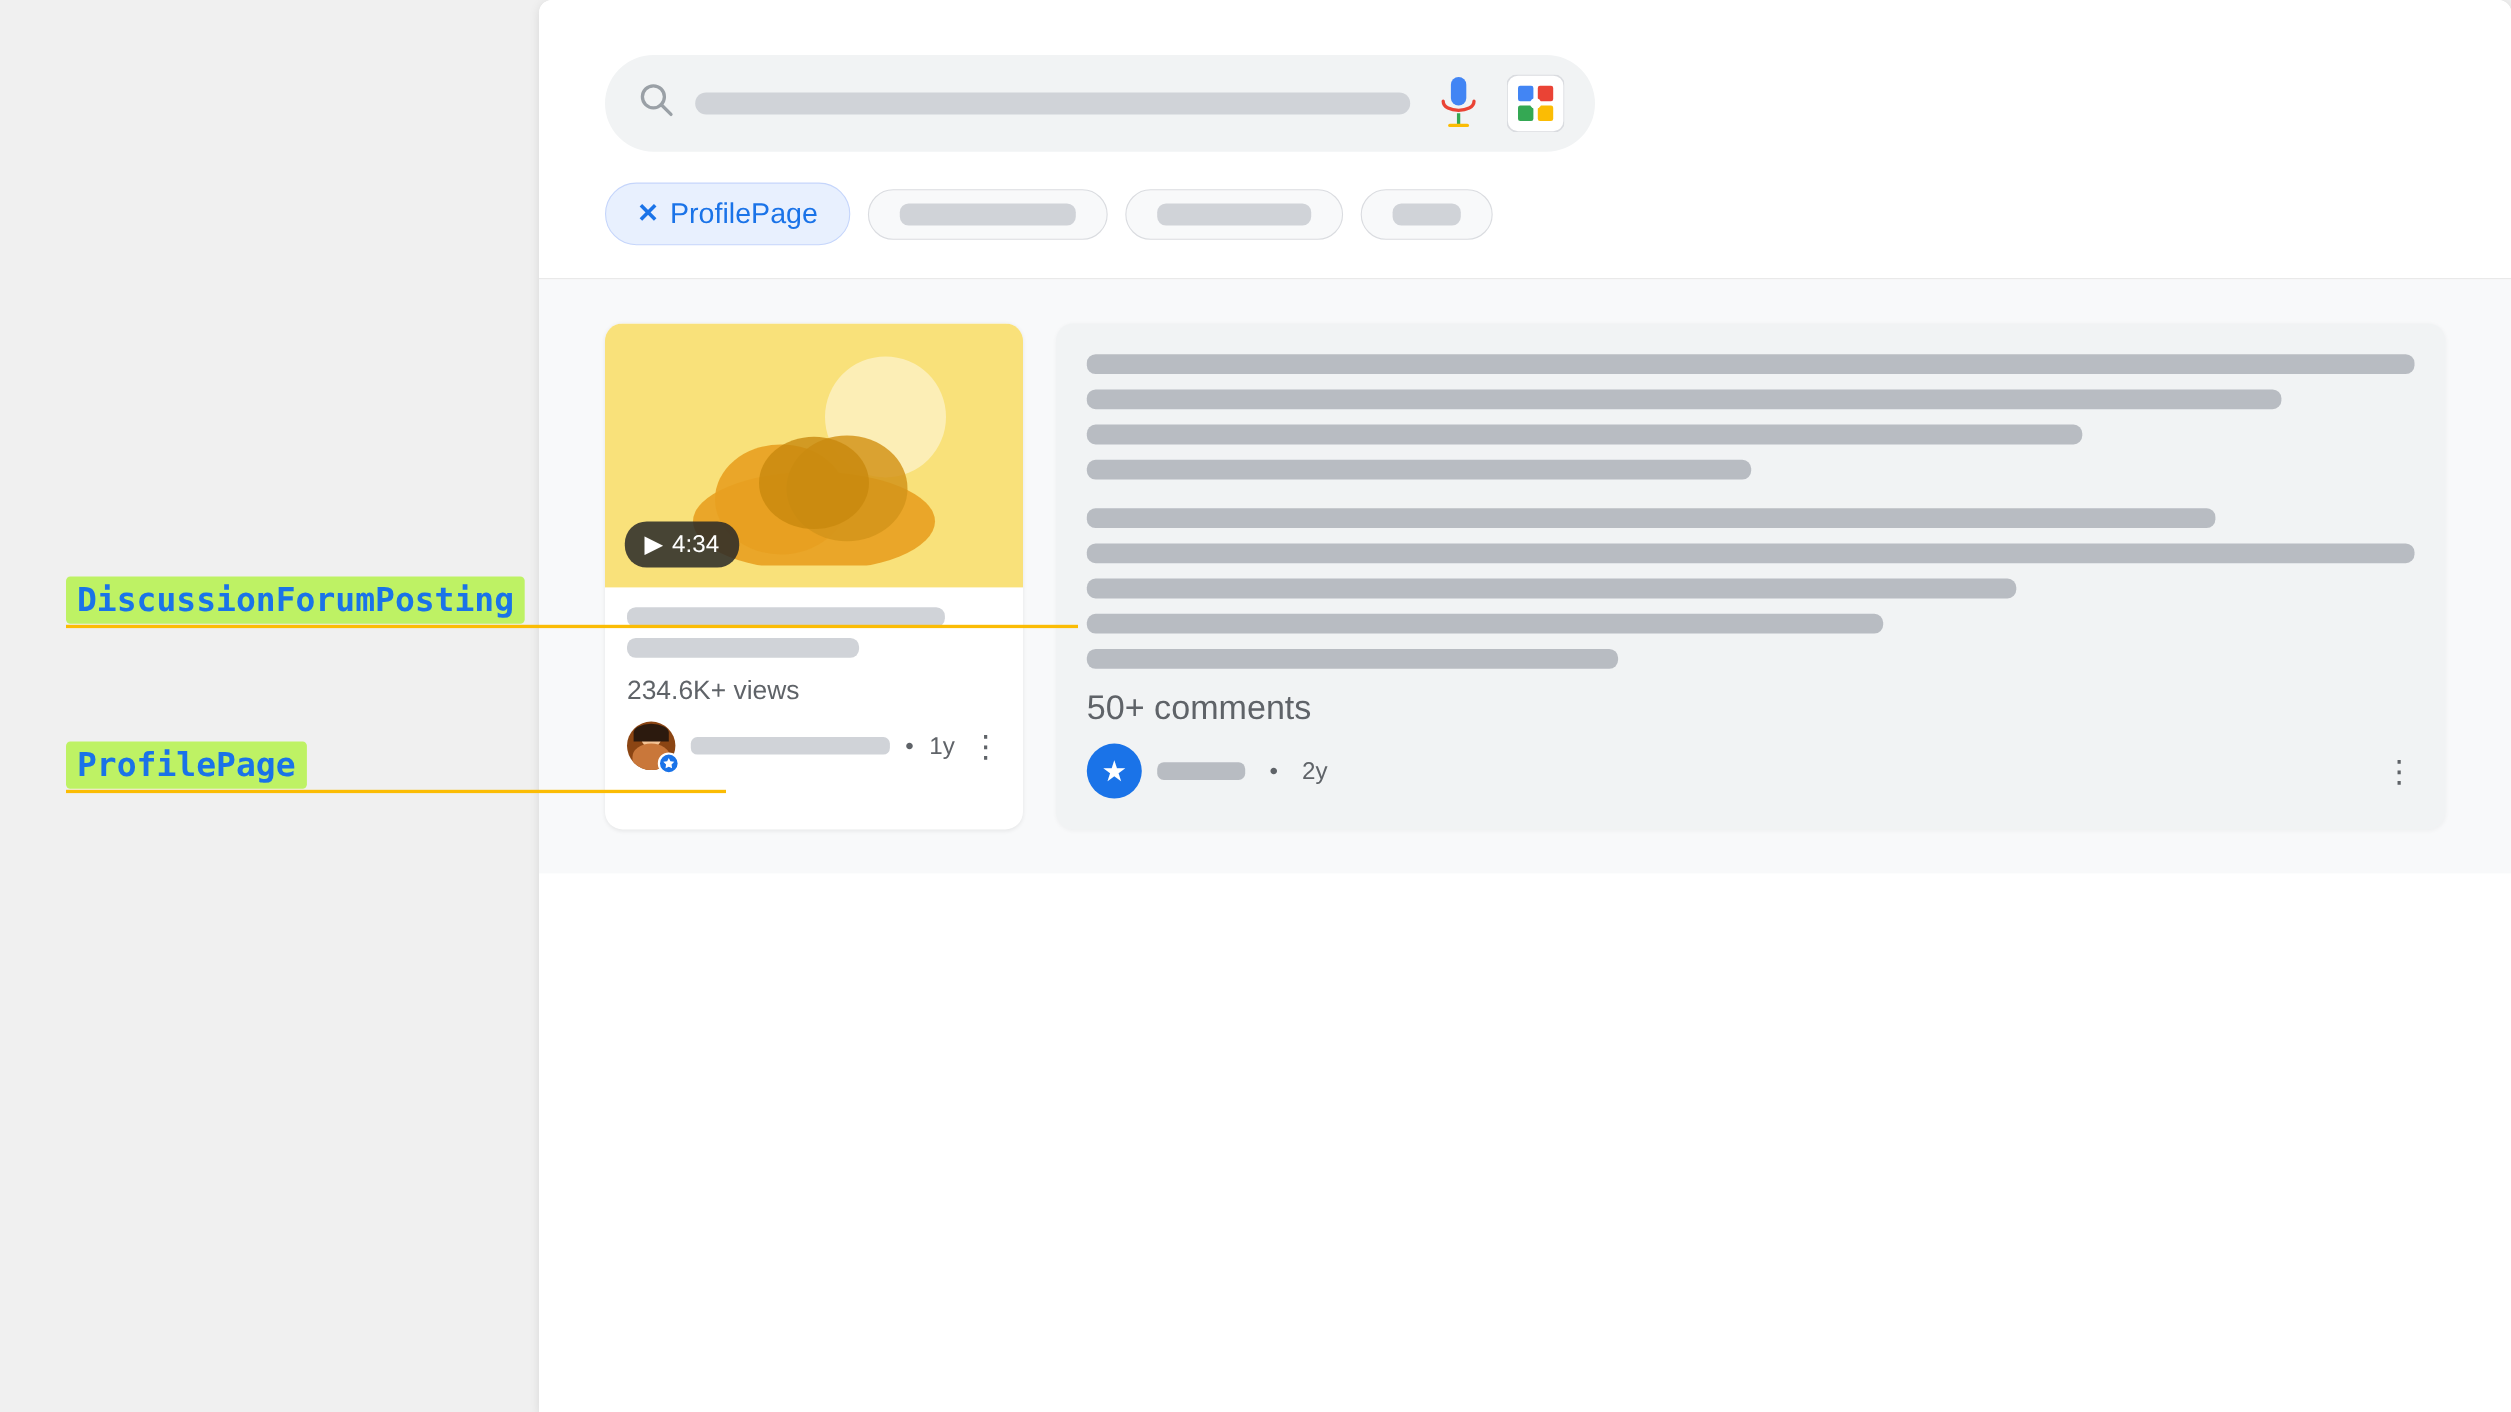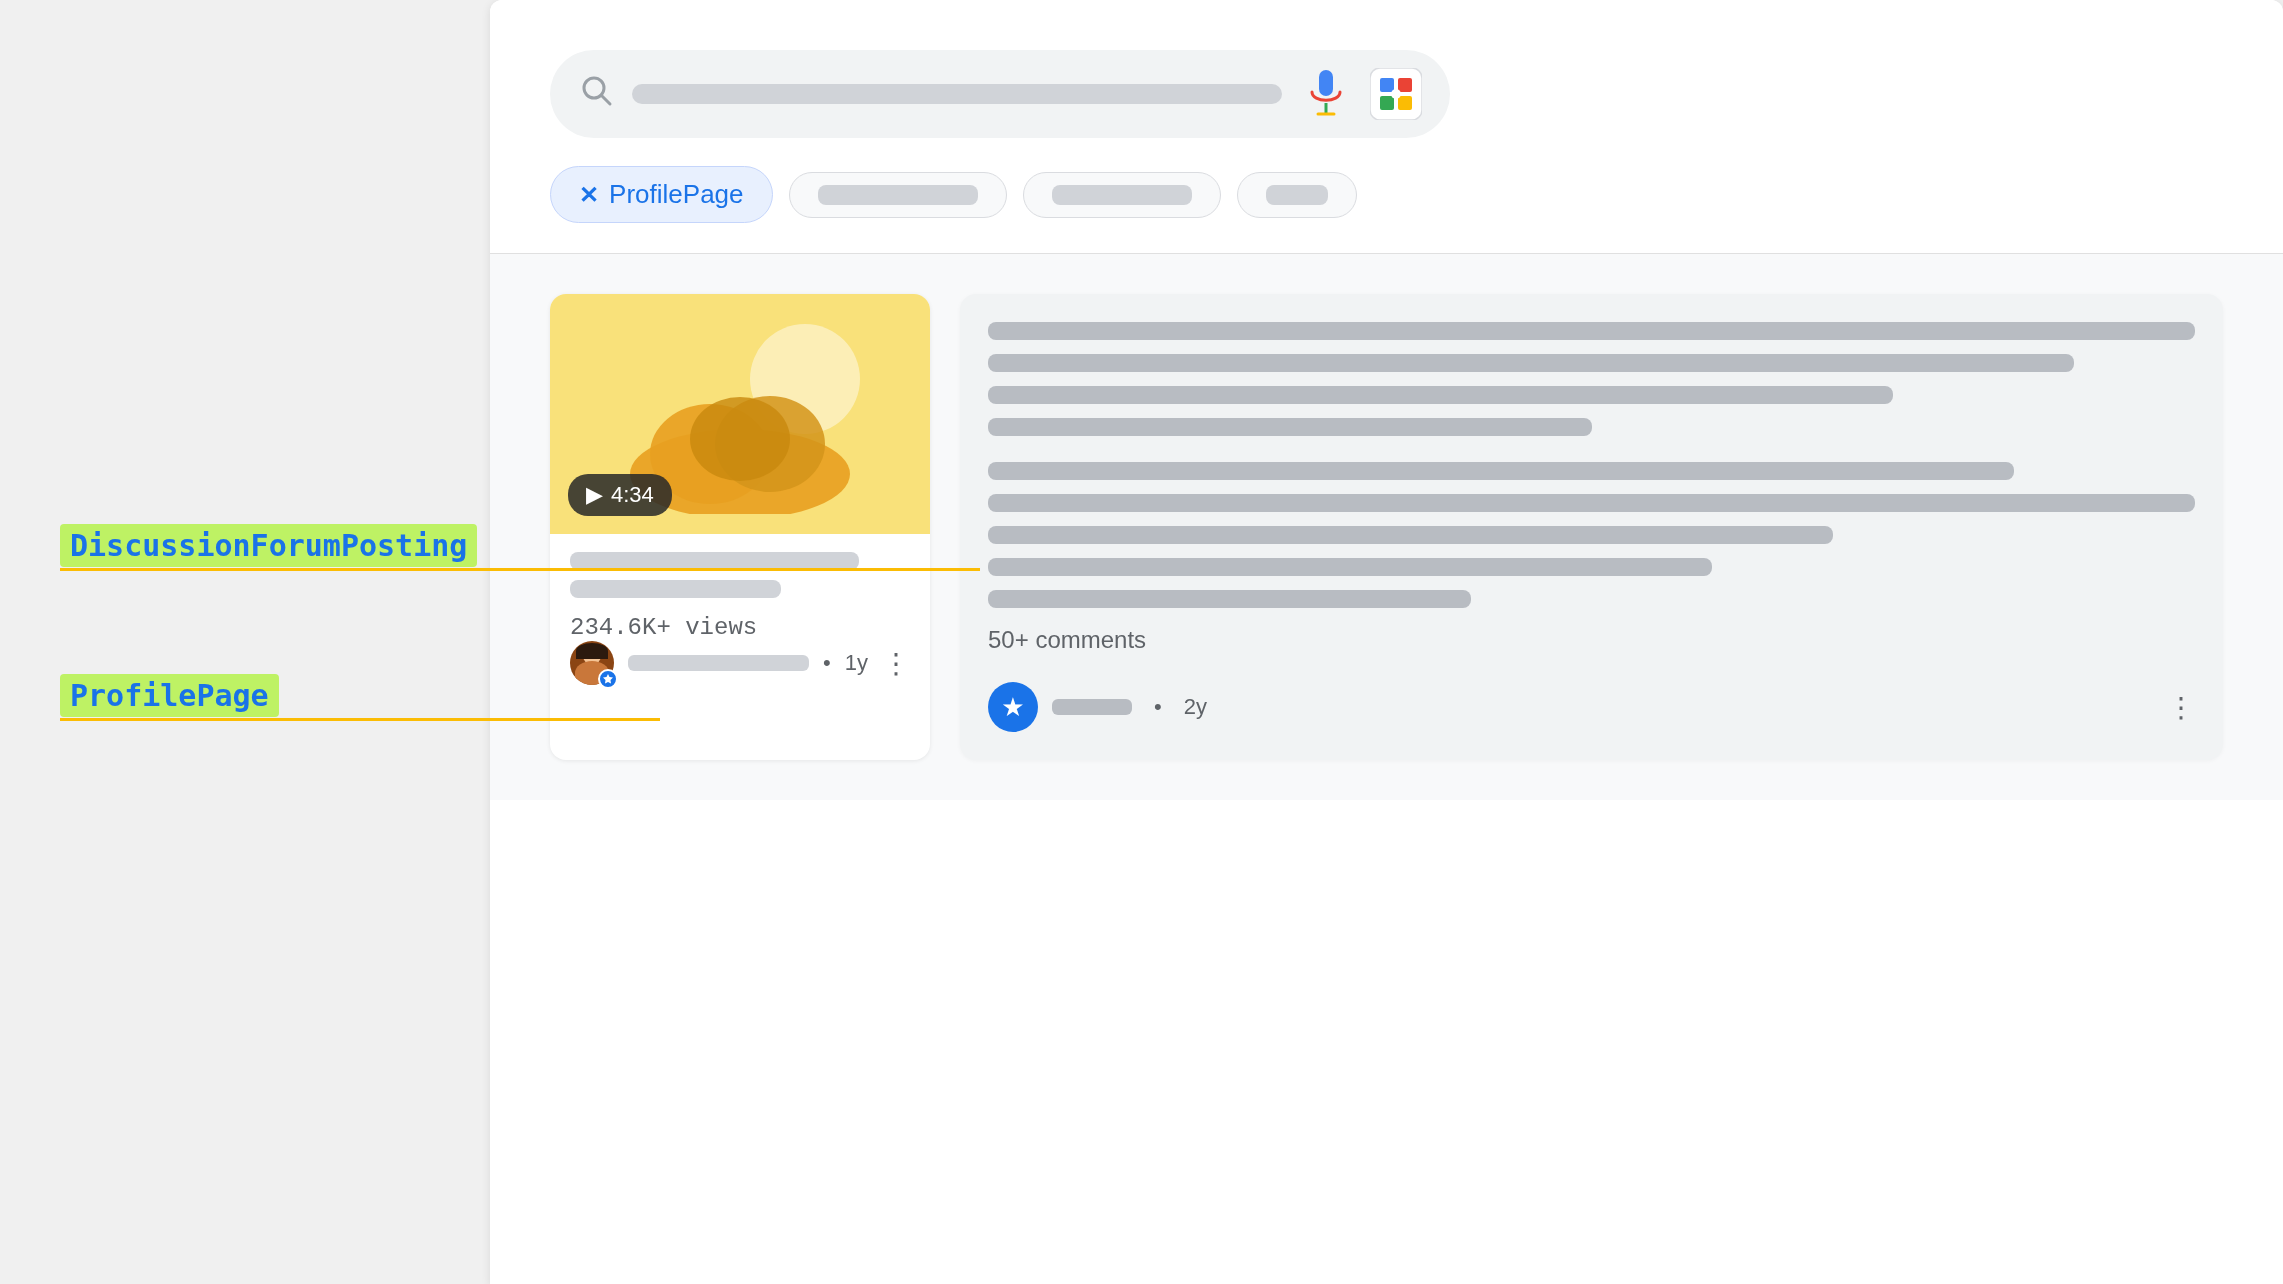--- a/index.html
+++ b/index.html
@@ -213,22 +213,22 @@
       height: 18px;
       background: #d0d3d8;
       border-radius: 8px;
       margin-bottom: 16px;
       width: 62%;
     }
 
     .view-count {
       font-size: 24px;
       color: #5f6368;
+      margin-bottom: 14px;
       font-weight: 400;
-      font-family: Liberation Mono, monospace;
     }
 
     .video-author-row {
       display: flex;
       align-items: center;
       gap: 14px;
     }
 
     .avatar-img {
       width: 44px;
@@ -319,23 +319,23 @@
     .article-line.w-75 { width: 75%; }
     .article-line.w-50 { width: 50%; }
     .article-line.w-85 { width: 85%; }
     .article-line.w-70 { width: 70%; }
     .article-line.w-60 { width: 60%; }
     .article-line.w-40 { width: 40%; }
 
     .article-spacer { height: 12px; }
 
     .comment-count {
-      font-size: 24px;
+      font-size: 31px;
       color: #5f6368;
-      margin: 18px 0 28px;
+      margin: 18px 0 14px;
       font-weight: 400;
     }
 
     .article-author-row {
       display: flex;
       align-items: center;
       gap: 14px;
     }
 
     .star-avatar {

